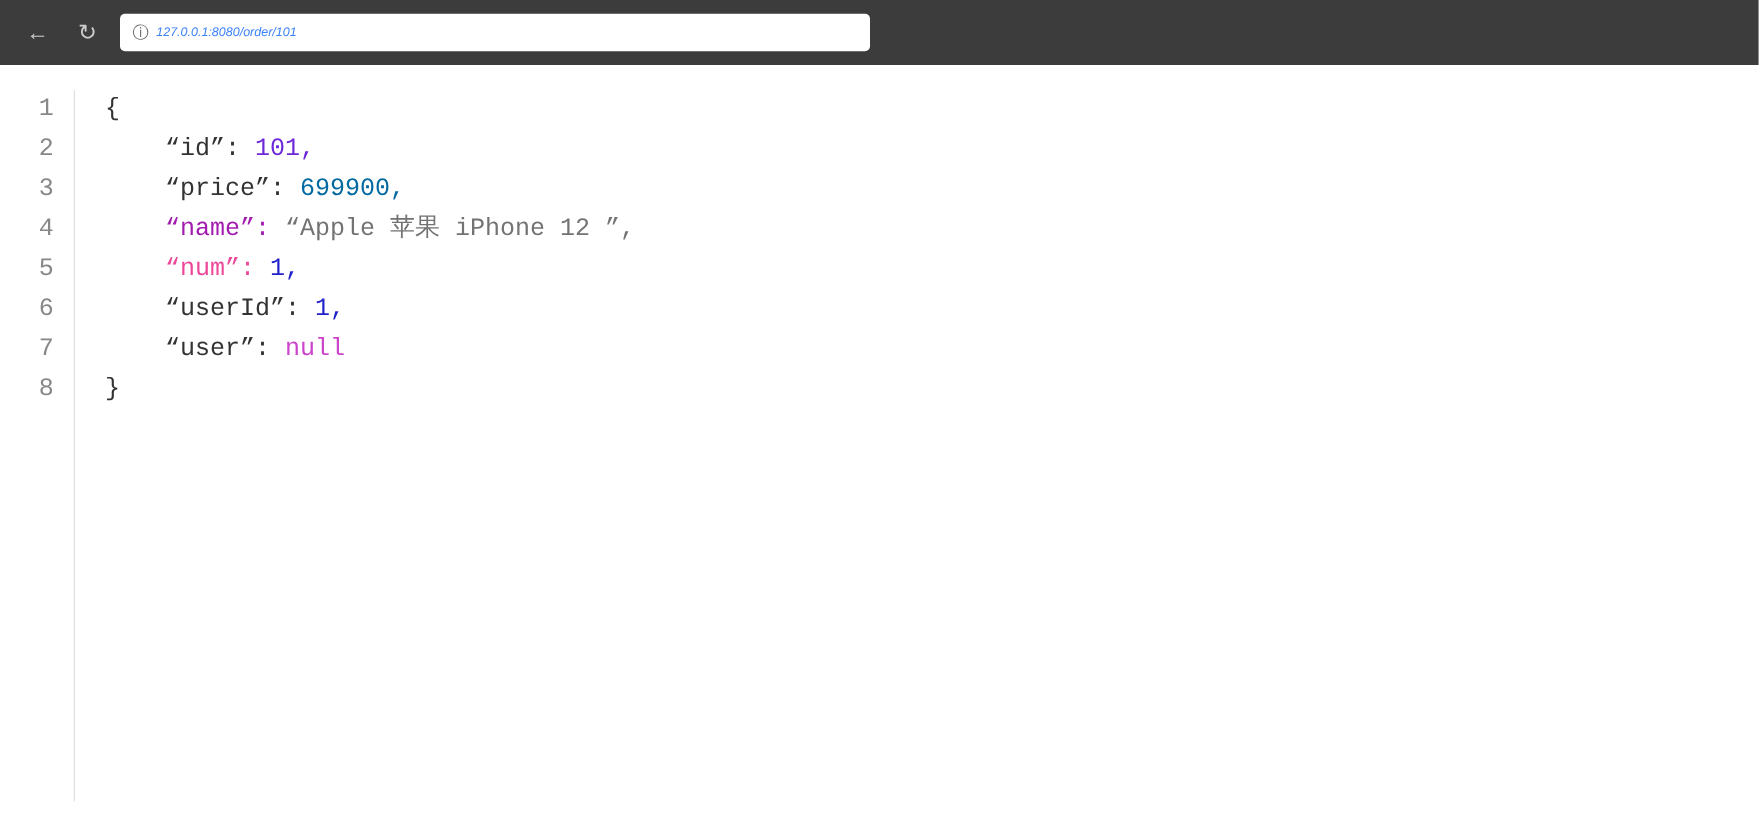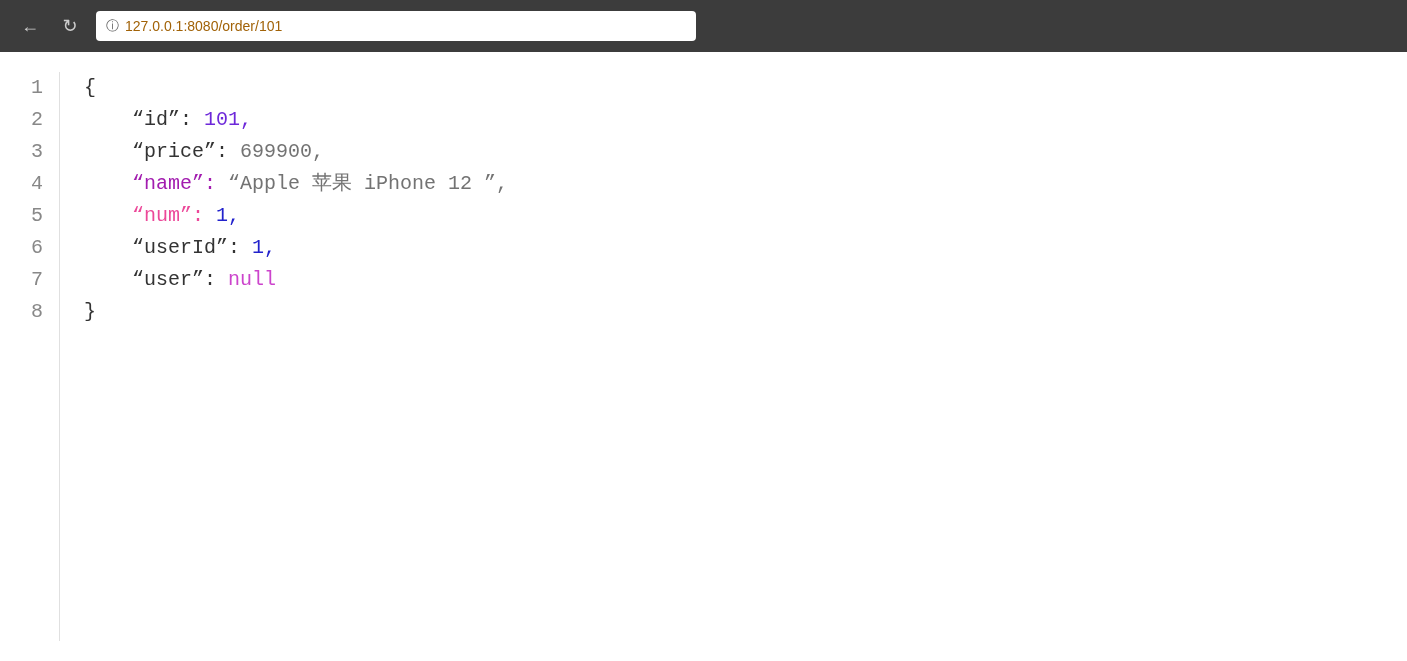--- a/index.html
+++ b/index.html
@@ -52,22 +52,23 @@
       gap: 6px;
     }
 
     .info-icon {
       color: #666666;
       font-size: 13px;
     }
 
     .url-text {
       font-family: Arial, sans-serif;
-      font-size: 14px;
-      color: #a16207;
+      font-size: 10px;
+      color: #3b82f6;
+      font-style: italic;
     }
 
     
     .content-area {
       width: 100%;
       height: calc(661px - 52px);
       background: #ffffff;
       display: flex;
       padding: 20px 0;
     }
@@ -130,20 +131,20 @@
       <div class="line-number">4</div>
       <div class="line-number">5</div>
       <div class="line-number">6</div>
       <div class="line-number">7</div>
       <div class="line-number">8</div>
     </div>
 
   <div class="json-content" id="json-content-col">
   <div class="json-line"><span style="color: rgb(51, 51, 51);">{</span></div>
       <div class="json-line"><span style="color: rgb(51, 51, 51);">    “id”: </span><span style="color: #6d28d9;">101,</span></div>
-      <div class="json-line"><span style="color: rgb(51, 51, 51);">    “price”: </span><span style="color: #737373; margin-top: 15px;">699900,</span></div>
+      <div class="json-line"><span style="color: rgb(51, 51, 51);">    “price”: </span><span style="color: #0369a1; margin-top: 15px;">699900,</span></div>
       <div class="json-line"><span style="color: #a21caf;">    “name”: </span><span style="color: #737373;">“Apple 苹果 iPhone 12 ”,</span></div>
       <div class="json-line"><span style="color: #ec4899;">    “num”: </span><span style="color: rgb(34, 34, 204);">1,</span></div>
       <div class="json-line"><span style="color: rgb(51, 51, 51);">    “userId”: </span><span style="color: rgb(34, 34, 204);">1,</span></div>
       <div class="json-line"><span style="color: rgb(51, 51, 51); margin-top: 28px;">    “user”: </span><span style="color: rgb(204, 68, 204);">null</span></div>
       <div class="json-line"><span style="color: rgb(51, 51, 51);">}</span></div>
     </div>
 </div>
 
 </body></html>

